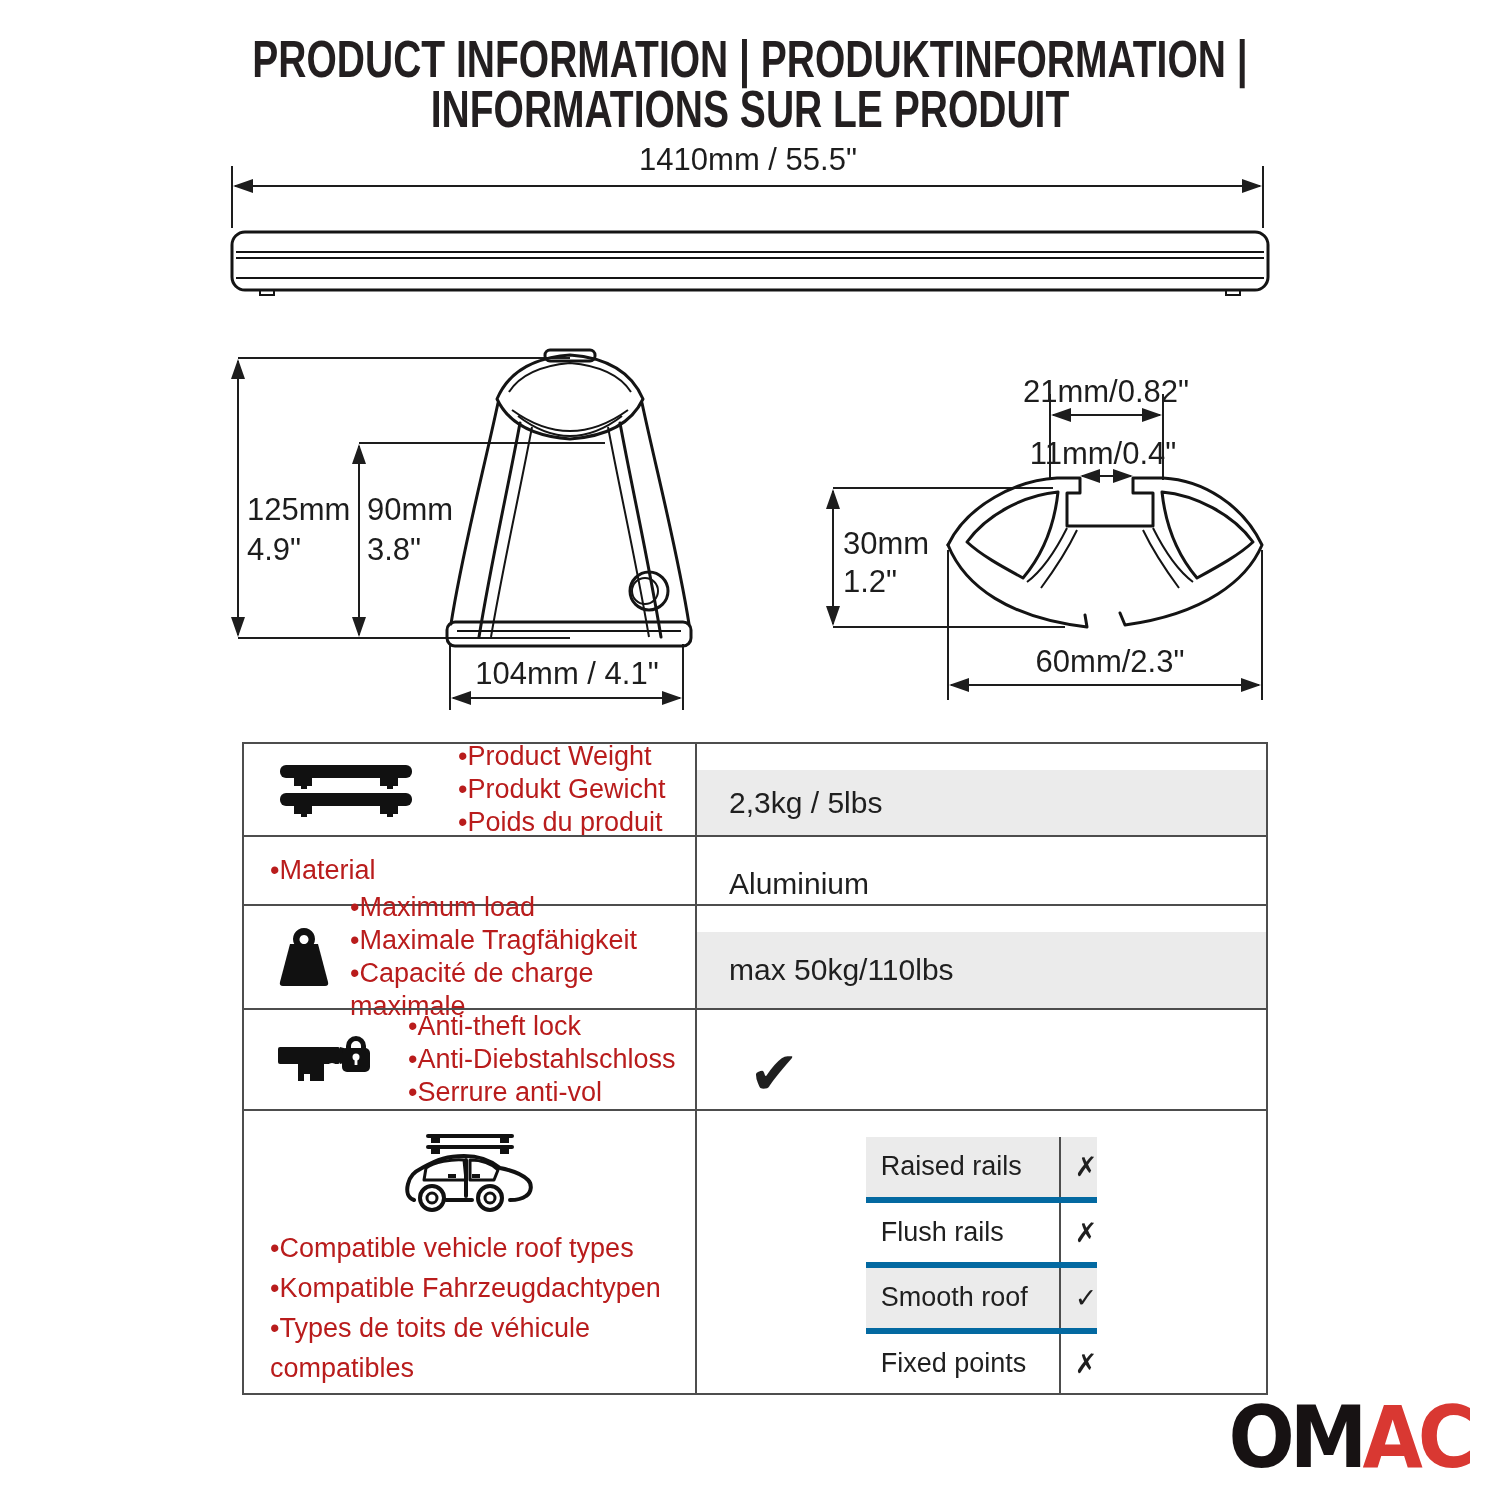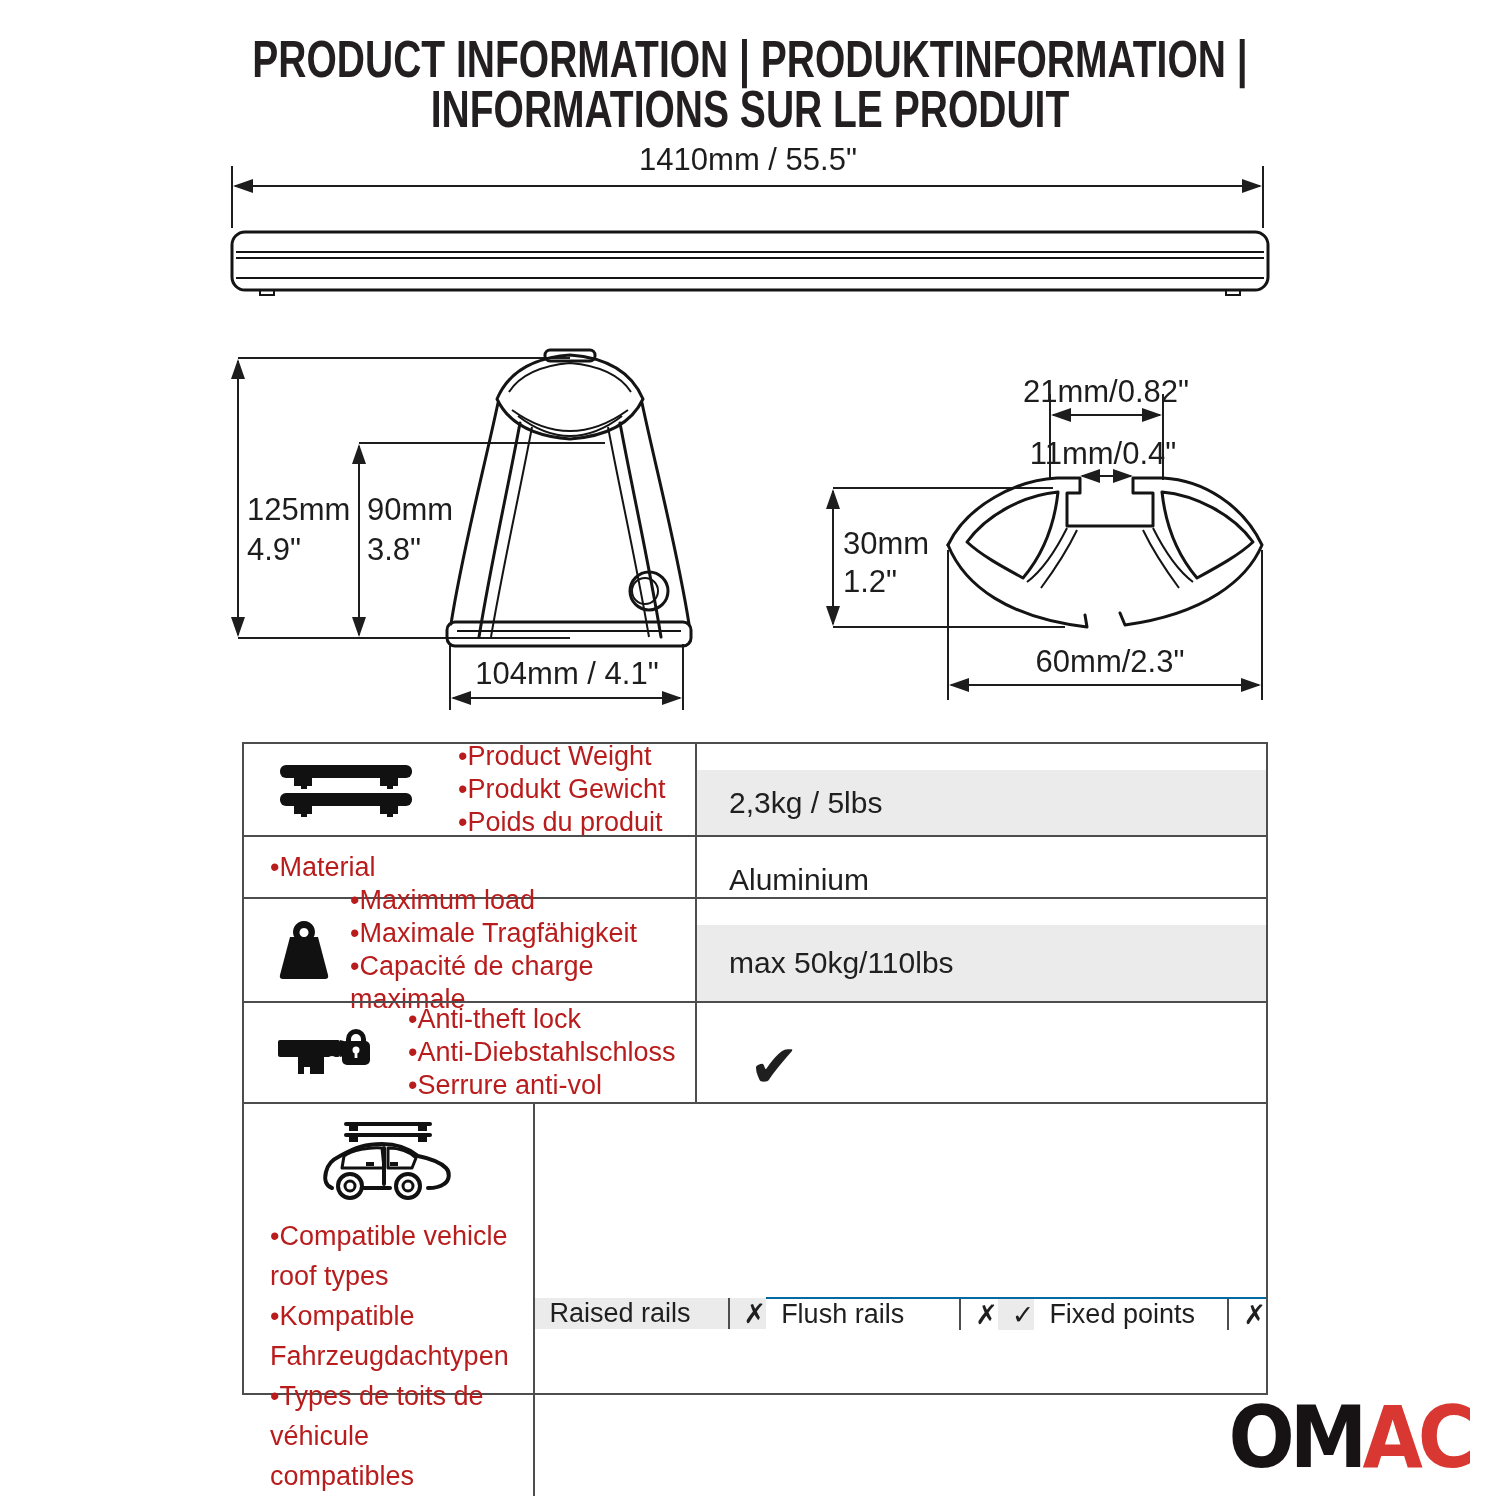--- a/index.html
+++ b/index.html
@@ -34,22 +34,22 @@
   .val{flex:1;display:flex;align-items:center;padding-left:32px;
        font-size:30px;color:#1f1f1f;margin-top:26px;}
   .gray{background:#ebebeb;}
   .lab .txt{line-height:33px;}
   .bigcheck{font-family:"DejaVu Sans",sans-serif;font-size:60px;font-weight:bold;
             padding-left:20px;line-height:1;}
   
   .lab.col{flex-direction:column;align-items:stretch;justify-content:center;}
   .lab.col .iconwrap{margin:16px auto 10px auto;}
   .lab.col .txt{padding-left:26px;line-height:40px;}
-  .sub{flex:1;display:flex;flex-direction:row;padding-left:0;}
-  .subrow{flex:1;display:flex;box-sizing:border-box;border-top:2px solid #0369a1;}
+  .sub{flex:1;display:flex;flex-direction:column;padding-left:0;}
+  .subrow{flex:1;display:flex;box-sizing:border-box;border-top:6px solid #0369a1;}
   .subrow:first-child{border-top:none;}
   .sublab{width:195px;box-sizing:border-box;border-right:2px solid #4d4d4d;
           display:flex;align-items:center;padding-left:15px;font-size:27px;}
   .submark{flex:1;display:flex;align-items:center;padding-left:14px;
            font-family:"DejaVu Sans",sans-serif;font-size:27px;font-weight:bold;}
 
   .ic{display:block;position:static;}
 
   
   .logo{position:absolute;top:1402px;right:30px;font-family:"DejaVu Sans",sans-serif;
@@ -269,20 +269,21 @@
     <div class="val sub">
       <div class="subrow gray">
         <div class="sublab">Raised rails</div>
         <div class="submark">✗</div>
       </div>
       <div class="subrow">
         <div class="sublab">Flush rails</div>
         <div class="submark">✗</div>
       </div>
       <div class="subrow gray">
+        <div class="sublab">Smooth roof</div>
         <div class="submark">✓</div>
       </div>
       <div class="subrow">
         <div class="sublab">Fixed points</div>
         <div class="submark">✗</div>
       </div>
     </div>
   </div>
 
 </div>

